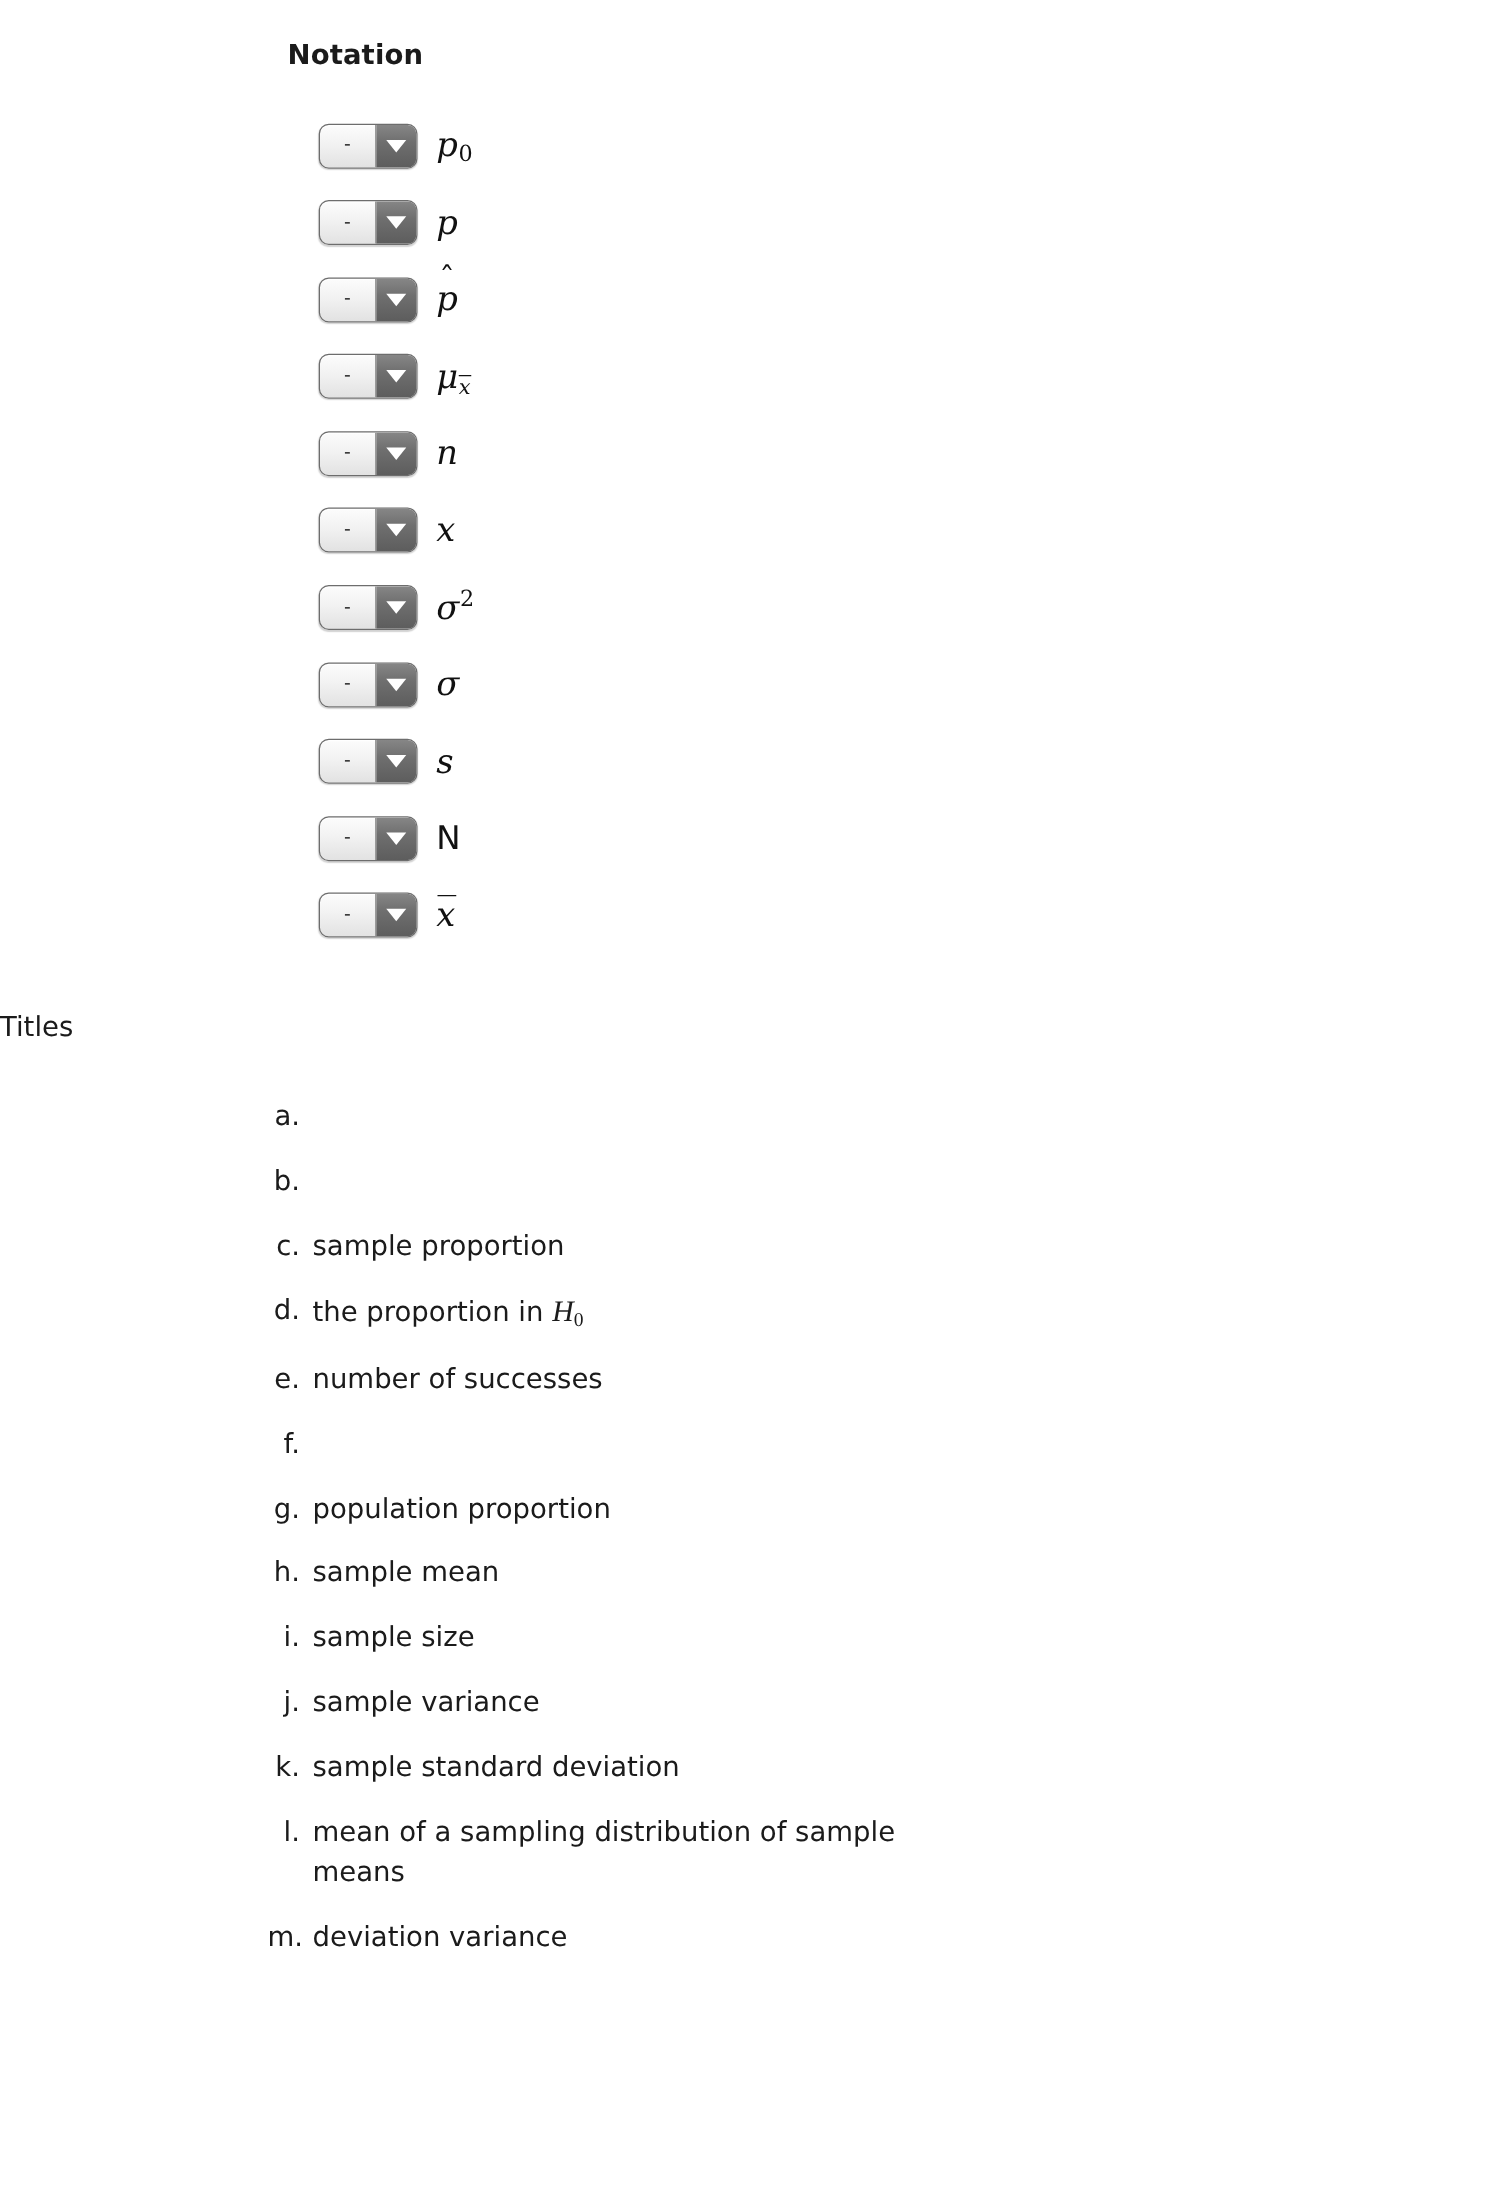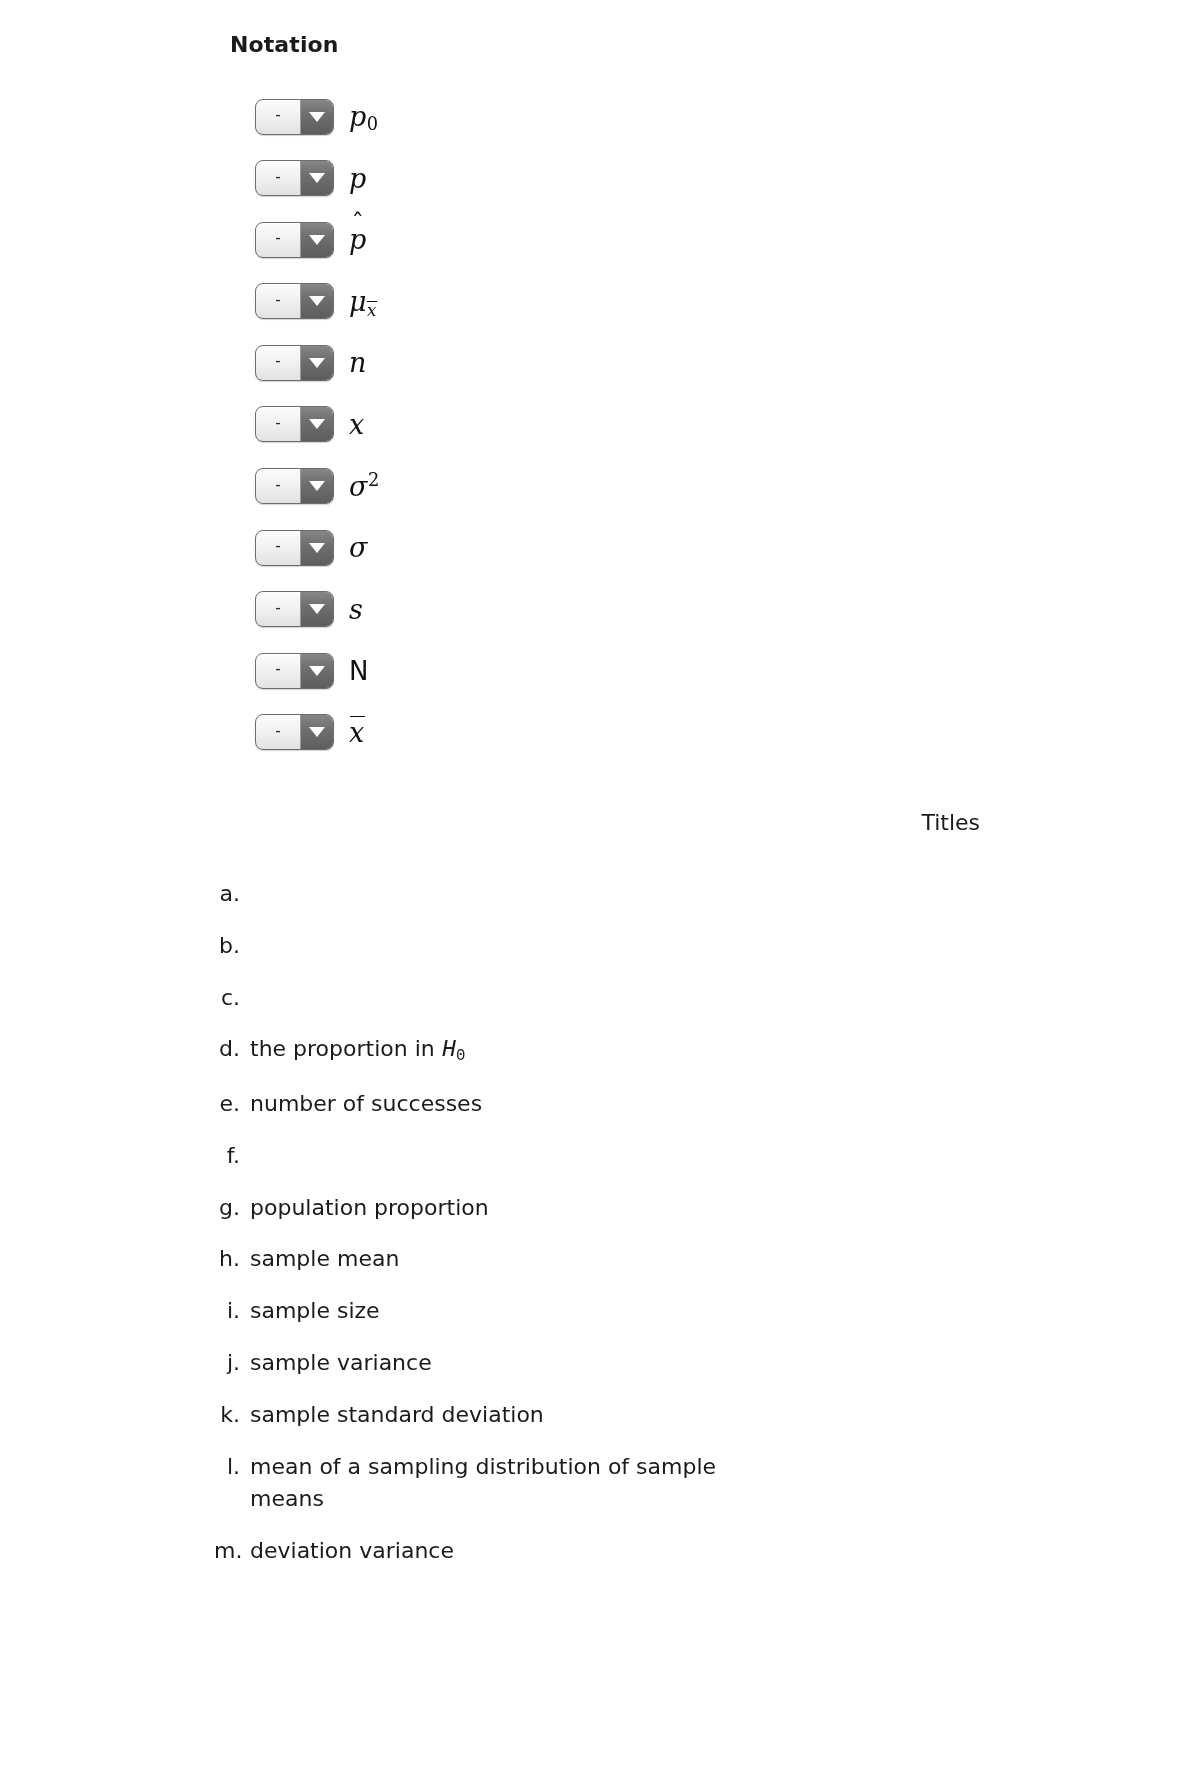--- a/index.html
+++ b/index.html
@@ -159,21 +159,21 @@
     font-style: normal;
     line-height: 1;
   }
 
   
   .titles-heading {
     position: absolute;
     left: 0;
     top: 810px;
     width: 980px;
-    text-align: right;
+    text-align: left;
     font-size: 22px;
     font-weight: 400;
     color: #1b1b1b;
   }
 
   .titles-list {
     position: absolute;
     left: 214px;
     top: 878px;
     width: 700px;
@@ -191,21 +191,21 @@
     flex: 0 0 36px;
     text-align: right;
     padding-right: 10px;
     box-sizing: border-box;
   }
   .title-text {
     flex: 1 1 auto;
     max-width: 520px;
   }
   .inline-math {
-    font-family: Liberation Mono, monospace;
+    font-family: Liberation Serif, serif;
     font-style: italic;
     font-size: 1.08em;
     white-space: nowrap;
     text-align: right;
   }
   .inline-math .sub {
     font-size: 0.66em;
     font-style: normal;
     position: relative;
     top: 0.25em;
@@ -343,20 +343,21 @@
     <div class="title-item">
       <span class="title-marker">a.</span>
     </div>
 
     <div class="title-item">
       <span class="title-marker">b.</span>
     </div>
 
     <div class="title-item">
       <span class="title-marker">c.</span>
+      <span class="title-text">sample proportion</span>
     </div>
 
     <div class="title-item">
       <span class="title-marker">d.</span>
       <span class="title-text"><span>the proportion in </span><span class="inline-math">H<span class="sub">0</span></span></span>
     </div>
 
     <div class="title-item">
       <span class="title-marker">e.</span>
       <span class="title-text">number of successes</span>

